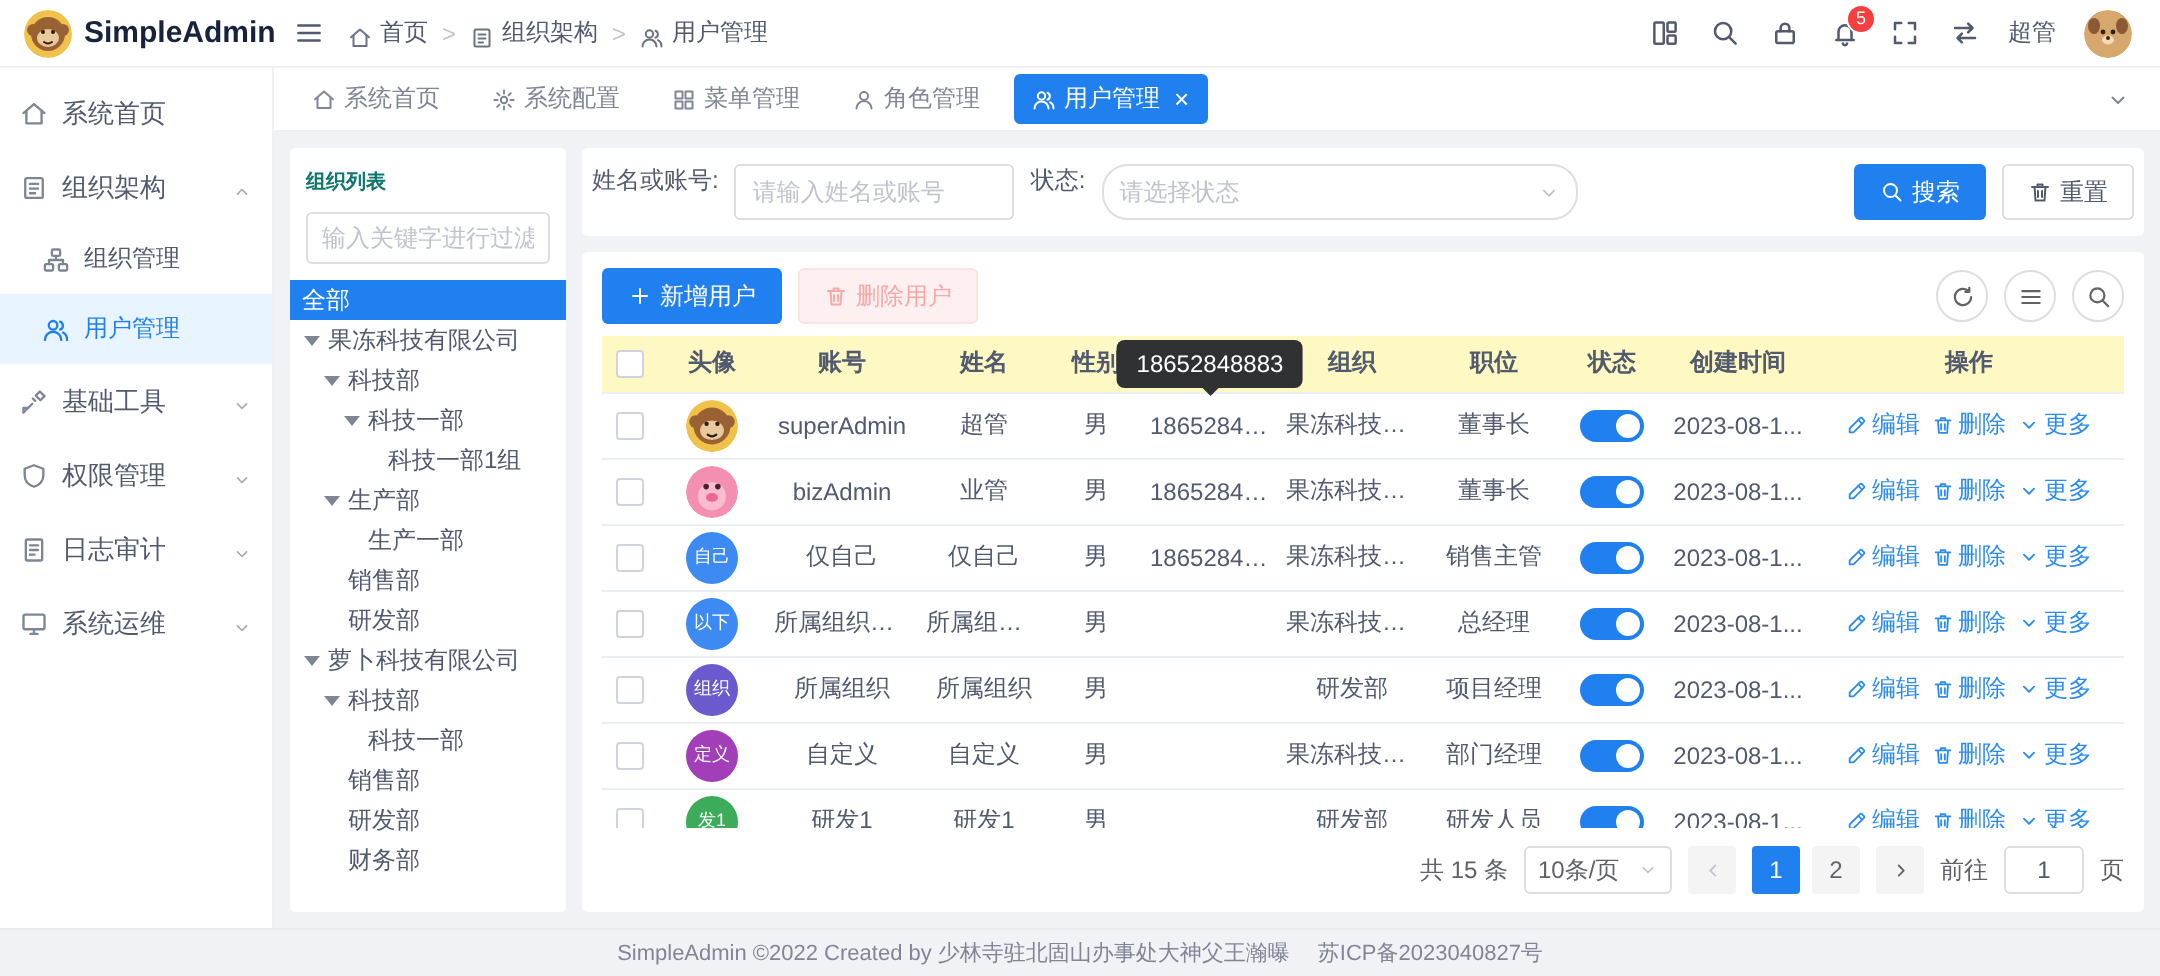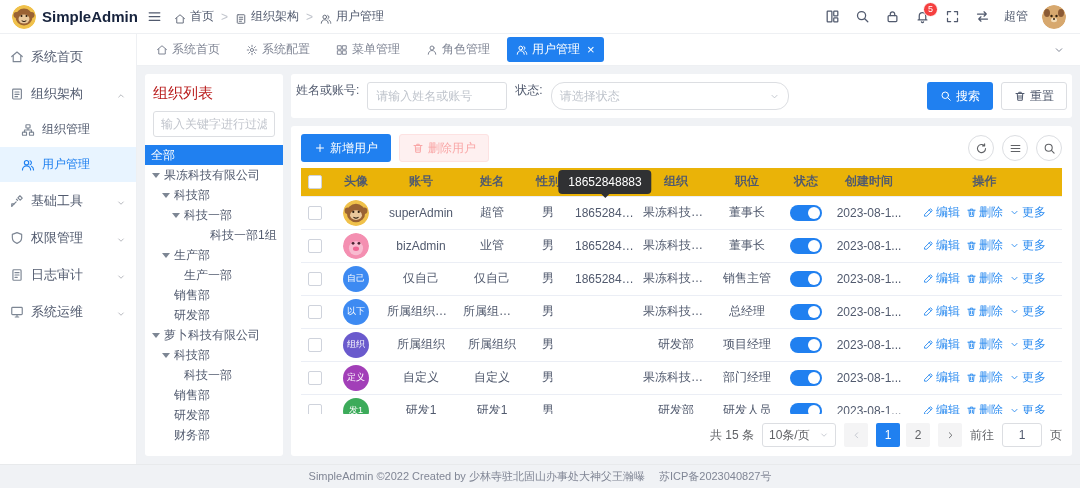--- a/index.html
+++ b/index.html
@@ -45,21 +45,21 @@
   .tab .i{width:12px;height:12px}
   .tab.active{background:var(--primary);color:#fff}
   .tclose{margin-left:3px;font-size:13px;line-height:1;cursor:pointer}
   .tab-more{margin-left:auto;width:22px;height:22px;border-radius:3px;display:flex;align-items:center;justify-content:center;color:#808695;cursor:pointer}
   .tab-more .i{width:12px;height:12px}
 
   
   .main{flex:1;display:flex;gap:8px;padding:8px;min-height:0}
   .card{background:#fff;border-radius:3px}
   .org-card{width:138px;flex:0 0 138px;padding:8px;display:flex;flex-direction:column;gap:6px;overflow:hidden}
-  .org-title{font-size:15px;color:#b91c1c;font-weight:normal;padding:2px 0}
+  .org-title{font-size:10px;color:#0f766e;font-weight:bold;padding:2px 0}
   .org-search{height:26px;border:1px solid #dcdee2;border-radius:3px;padding:0 7px;font-size:12px;width:100%;color:#515a6e;outline:none;background:#fff}
   .org-search::placeholder{color:#c0c4cc}
   .tree{flex:1;overflow:hidden;margin:2px -8px 0}
   .tree-item{display:flex;align-items:center;height:20px;gap:3px;padding-right:4px;cursor:pointer;white-space:nowrap;font-size:12px}
   .caret{width:10px;flex:0 0 10px;display:inline-flex;justify-content:center;align-items:center}
   .caret::before{content:"";width:0;height:0;border-left:4px solid transparent;border-right:4px solid transparent;border-top:5px solid #7d8694}
   .caret.empty{visibility:hidden}
   .tree-item.selected{background:var(--primary);color:#fff}
 
   .right-col{flex:1;display:flex;flex-direction:column;gap:8px;min-width:0}
@@ -76,21 +76,21 @@
   .btn-plain{background:#fff;border-color:#dcdee2;color:#515a6e}
   .btn-danger-light{background:#fef0f0;border-color:#fde2e2;color:#f9a7a7}
 
   .table-card{flex:1;padding:8px 10px;display:flex;flex-direction:column;position:relative;min-height:0}
   .toolbar{display:flex;align-items:center;gap:8px;padding-bottom:6px}
   .tool-icons{margin-left:auto;display:flex;gap:8px}
   .tool-btn{width:26px;height:26px;border:1px solid #dcdee2;border-radius:50%;display:inline-flex;align-items:center;justify-content:center;color:#606266;cursor:pointer;background:#fff}
   .tool-btn .i{width:13px;height:13px}
   .tbl-wrap{flex:1;overflow:hidden;min-height:0}
   table{width:100%;border-collapse:collapse;table-layout:fixed}
-  th{background:#eab308;height:28px;font-weight:bold;color:#515a6e;font-size:12px;text-align:center;padding:0 4px;border-bottom:1px solid #ebeef5;white-space:nowrap;overflow:hidden}
+  th{background:#fef9c3;height:28px;font-weight:bold;color:#515a6e;font-size:12px;text-align:center;padding:0 4px;border-bottom:1px solid #ebeef5;white-space:nowrap;overflow:hidden}
   td{height:33px;text-align:center;color:#515a6e;font-size:12px;padding:0 4px;border-bottom:1px solid #ebeef5;overflow:hidden;text-overflow:ellipsis;white-space:nowrap}
   .cb{display:inline-block;width:14px;height:14px;border:1px solid #cfd3dc;border-radius:2px;background:#fff;vertical-align:middle;cursor:pointer}
   .row-avatar{display:inline-flex;width:26px;height:26px;border-radius:50%;align-items:center;justify-content:center;color:#fff;font-size:9px;overflow:hidden;vertical-align:middle}
   .row-avatar svg{width:100%;height:100%}
   .toggle{display:inline-block;width:32px;height:16px;border-radius:9px;background:var(--primary);position:relative;vertical-align:middle;cursor:pointer}
   .toggle::after{content:"";position:absolute;right:2px;top:2px;width:12px;height:12px;border-radius:50%;background:#fff}
   .ops a{color:#2d8cf0;display:inline-flex;align-items:center;gap:2px;margin:0 3px;cursor:pointer;text-decoration:none}
   .ops .i{width:11px;height:11px}
 
   .tooltip{position:absolute;left:314px;top:44px;transform:translateX(-50%);background:#303133;color:#fff;font-size:12px;padding:5px 10px;border-radius:4px;z-index:5;white-space:nowrap}
@@ -388,21 +388,21 @@
                 <span>果冻科技有限公司</span>
               </div>
               <div class="tree-item" style="padding-left:16px">
                 <span class="caret"></span>
                 <span>科技部</span>
               </div>
               <div class="tree-item" style="padding-left:26px">
                 <span class="caret"></span>
                 <span>科技一部</span>
               </div>
-              <div class="tree-item" style="padding-left:52px">
+              <div class="tree-item" style="padding-left:36px">
                 <span class="caret empty"></span>
                 <span>科技一部1组</span>
               </div>
               <div class="tree-item" style="padding-left:16px">
                 <span class="caret"></span>
                 <span>生产部</span>
               </div>
               <div class="tree-item" style="padding-left:26px">
                 <span class="caret empty"></span>
                 <span>生产一部</span>

